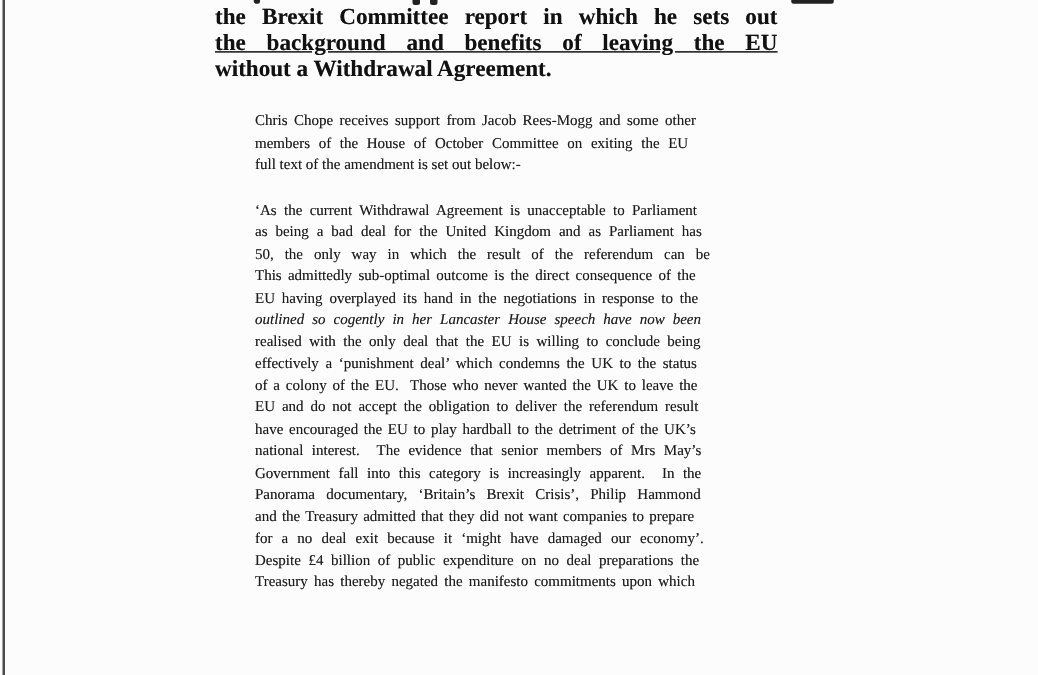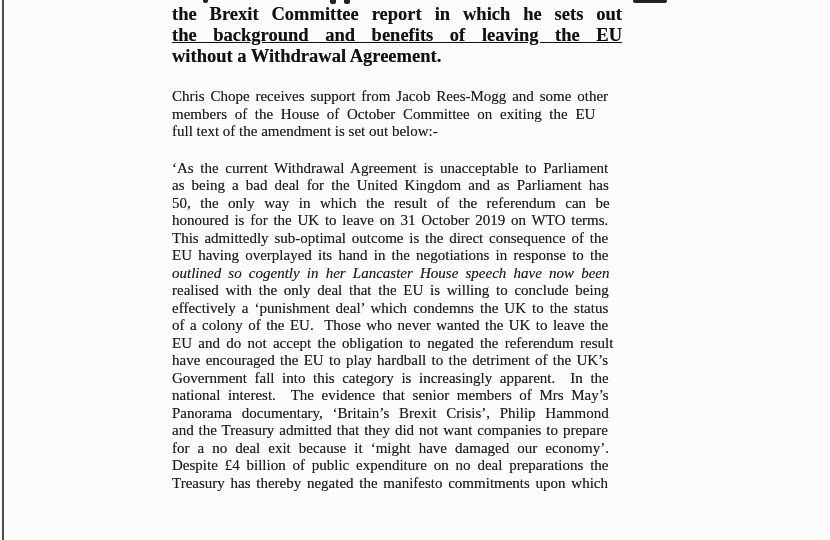--- a/index.html
+++ b/index.html
@@ -36,21 +36,21 @@
     left: 172px; top: 0;
     width: 450px;
   }
   .line {
     white-space: pre;
     overflow: visible;
     text-shadow: 0 0 0.5px rgba(25,25,25,0.55);
   }
   .heading { margin-top: 4px; font-weight: bold; color: #111; }
   .heading .line { font-size: 18.5px; line-height: 21px; height: 21px; }
-  .para .line { font-size: 15px; line-height: 17.5px; height: 17.5px; }
+  .para .line { font-size: 12px; line-height: 17.5px; height: 17.5px; margin-left: 32px; }
   .para.intro { margin-top: 21px; }
   .para.amendment { margin-top: 19px; }
 </style>
 </head>
 <body>
 
 <div style="width:100%;height:100%;position:relative;border-radius:19px;">
 
   <div class="scan-edge"></div>
 
@@ -71,31 +71,30 @@
     <div class="para intro">
         <div class="line"><span style="word-spacing: 2.12326px;">Chris Chope receives support from Jacob Rees-Mogg and some other</span></div>
         <div class="line"><span style="word-spacing: 3.92969px;">members of the House of October Committee on exiting the EU</span></div>
         <div class="line"><span>full text of the amendment is set out below:-</span></div>
       </div>
 
     <div class="para amendment">
         <div class="line"><span style="word-spacing: 2.88477px;">‘As the current Withdrawal Agreement is unacceptable to Parliament</span></div>
         <div class="line"><span style="word-spacing: 3.35156px;">as being a bad deal for the United Kingdom and as Parliament has</span></div>
         <div class="line"><span style="word-spacing: 5.75651px;">50, the only way in which the result of the referendum can be</span></div>
-        <div class="line"><span style="word-spacing: 2.00962px;">honoured is for the UK to leave on 31 October 2019 on WTO terms.</span></div>
         <div class="line"><span style="word-spacing: 2.02951px;">This admittedly sub-optimal outcome is the direct consequence of the</span></div>
         <div class="line"><span style="word-spacing: 2.44034px;">EU having overplayed its hand in the negotiations in response to the</span></div>
         <div class="line"><span style="word-spacing: 3.42188px; font-style: italic;">outlined so cogently in her Lancaster House speech have now been</span></div>
         <div class="line"><span style="word-spacing: 2.99089px;">realised with the only deal that the EU is willing to conclude being</span></div>
         <div class="line"><span style="word-spacing: 2.27188px;">effectively a ‘punishment deal’ which condemns the UK to the status</span></div>
         <div class="line"><span style="word-spacing: 1.66771px;">of a colony of the EU.  Those who never wanted the UK to leave the</span></div>
-        <div class="line"><span style="word-spacing: 2.52415px;">EU and do not accept the obligation to negated the referendum result</span></div>
+        <div class="line"><span style="word-spacing: 2.52415px;">EU and do not accept the obligation to deliver the referendum result</span></div>
         <div class="line"><span style="word-spacing: 1.5599px;">have encouraged the EU to play hardball to the detriment of the UK’s</span></div>
+        <div class="line"><span style="word-spacing: 3.83438px;">national interest.  The evidence that senior members of Mrs May’s</span></div>
         <div class="line"><span style="word-spacing: 3.80781px;">Government fall into this category is increasingly apparent.  In the</span></div>
-        <div class="line"><span style="word-spacing: 3.83438px;">national interest.  The evidence that senior members of Mrs May’s</span></div>
         <div class="line"><span style="word-spacing: 6px;">Panorama documentary, ‘Britain’s Brexit Crisis’, Philip Hammond</span></div>
         <div class="line"><span style="word-spacing: 1.19034px;">and the Treasury admitted that they did not want companies to prepare</span></div>
         <div class="line"><span style="word-spacing: 4.28551px;">for a no deal exit because it ‘might have damaged our economy’.</span></div>
         <div class="line"><span style="word-spacing: 3.075px;">Despite £4 billion of public expenditure on no deal preparations the</span></div>
         <div class="line"><span style="word-spacing: 1.97461px;">Treasury has thereby negated the manifesto commitments upon which</span></div>
       </div>
   </div>
 
 </div>
 

